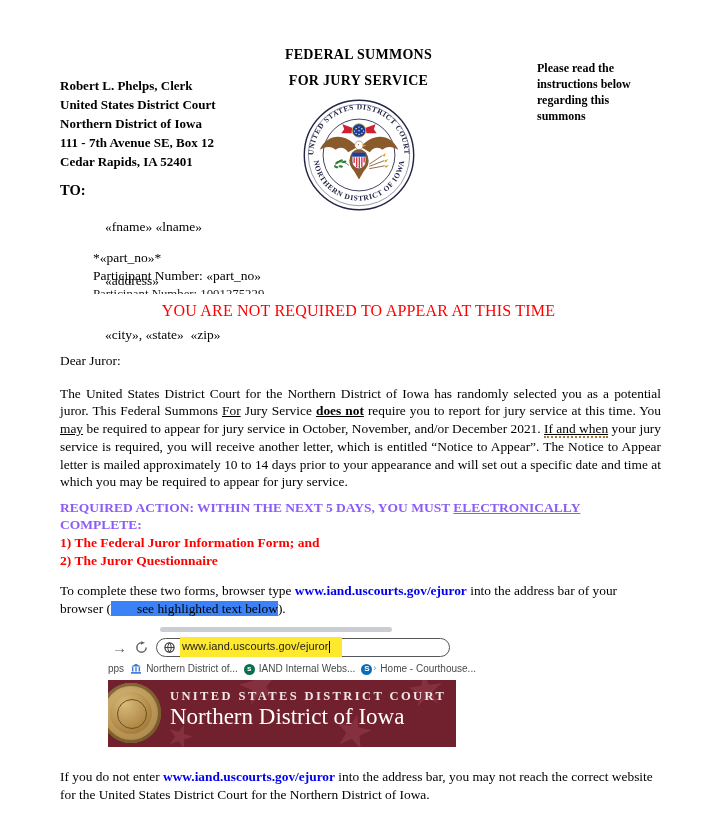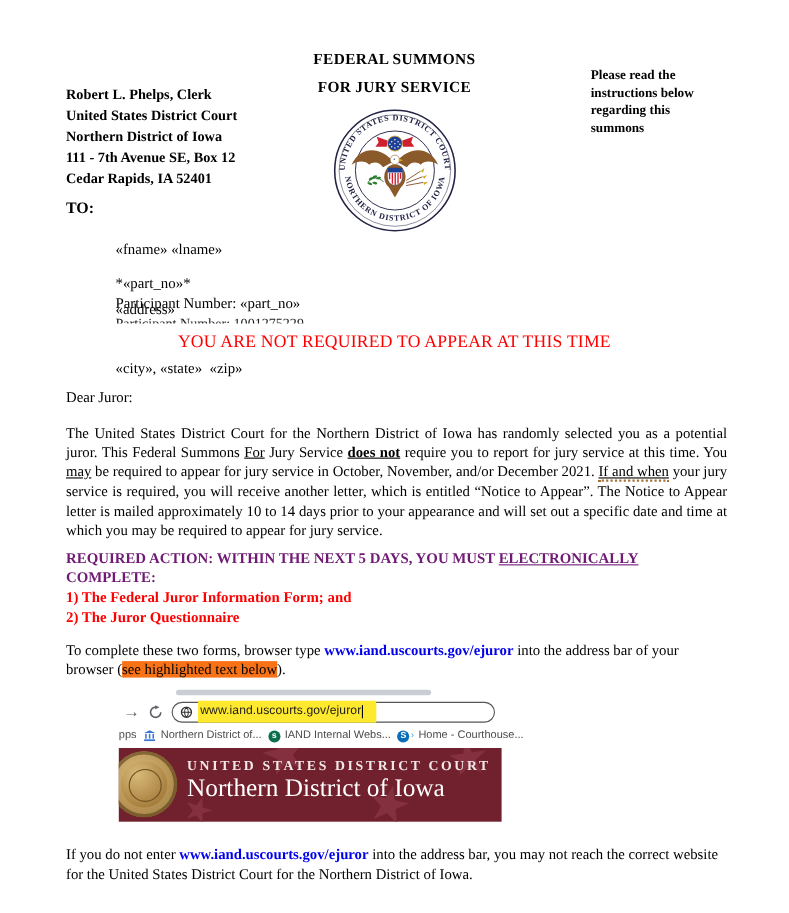--- a/index.html
+++ b/index.html
@@ -11,37 +11,37 @@
   
   .sender { position:absolute; left:60px; top:60px; font-weight:bold; font-size:13px; line-height:19px;margin-top:16px; }
   .doc-title { position:absolute; left:0; width:100%; top:42px; text-align:center;
                font-weight:bold; font-size:14px; line-height:26px; letter-spacing:.3px; }
   .note { position:absolute; left:537px; top:60px; width:122px; font-weight:bold; font-size:12px; line-height:16px; }
   .seal-wrap { position:absolute; left:302px; top:98px; width:114px; height:114px; }
   
   .to-block { position:absolute; left:60px; top:182px; display:flex; }
   .to-label { font-weight:bold; font-size:14.5px; width:45px; }
   .to-lines { font-size:13.5px; line-height:18px; white-space:pre-wrap; }
-  .part-block { position:absolute; left:105px; top:249px; font-size:13.5px; line-height:18px; }
+  .part-block { position:absolute; left:93px; top:249px; font-size:13.5px; line-height:18px; }
   .clipped-line { height:9px; overflow:hidden; font-size:12.8px; color:#1a1a1a; }
   
   .headline { position:absolute; left:0; width:100%; top:302px; text-align:center;
               color:#ff0000; font-weight:normal; font-size:16px; letter-spacing:.2px; }
   
   .docbody { position:absolute; left:60px; top:352px; width:601px; font-size:13.4px; line-height:17.7px; }
   .salutation { margin-bottom:15px; }
   .just { text-align:justify; }
   .u  { text-decoration:underline; }
   .bu { font-weight:bold; text-decoration:underline; }
   .squig { text-decoration:underline; border-bottom:2px dotted #a5733a; }
-  .red-block { color:#701a75; font-weight:bold; margin-top:8px; line-height:17.5px; font-size:13.5px; }
+  .red-block { color:#8b5cf6; font-weight:bold; margin-top:8px; line-height:17.5px; font-size:13.5px; }
   .red-item  { color:#ff0000; font-weight:bold; line-height:18px; font-size:13.5px; }
   .para2 { margin-top:12px; }
   .url { color:#0000ee; font-weight:bold; }
-  .hl  { background:#f97316; }
+  .hl  { background:#3b82f6;padding-left:26px; }
   .para3 { margin-top:21px; }
   
   .shot { margin:9px 0 0 48px; width:348px; font-family:"Liberation Sans", sans-serif; }
   .tabbar { position:relative; height:8px; }
   .tabbar .bar { position:absolute; left:52px; top:1px; width:232px; height:5px; background:#caced4; border-radius:3px; }
   .toolbar { display:flex; align-items:center; height:26px; gap:8px; padding:0 6px 0 4px; background:#fff; }
   .nav-arrow { color:#5f6368; font-size:15px; line-height:1; }
   .addressbar { flex:1; height:19px; border:1.5px solid #555; border-radius:11px;
                 display:flex; align-items:center; padding:0 7px; gap:5px; background:#fff; }
   .ab-hl { background:#ffe92e; display:flex; align-items:center; padding:1px 0 1px 2px; }

